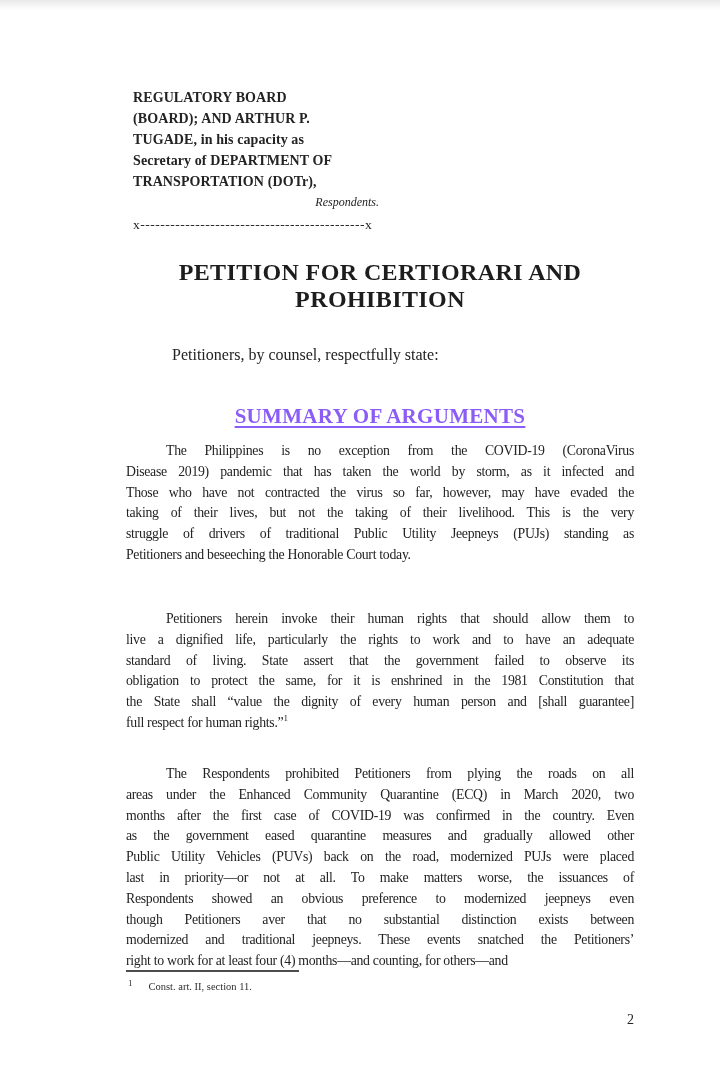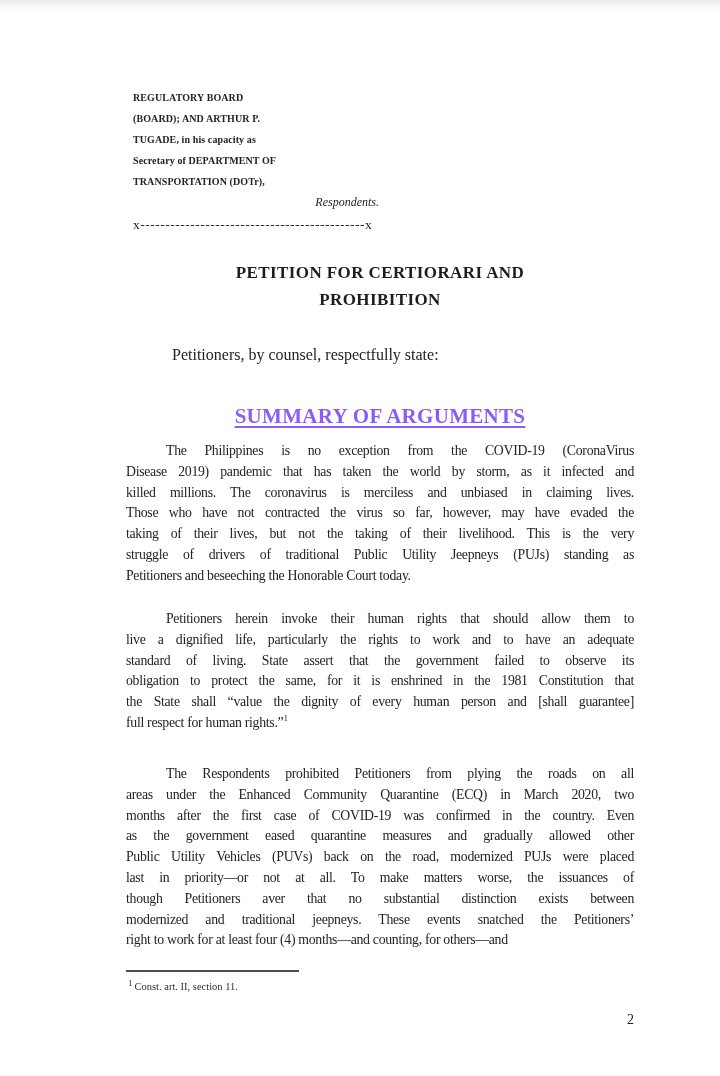--- a/index.html
+++ b/index.html
@@ -12,35 +12,35 @@
     color: #232323;
     overflow: hidden;
   }
   .top-shade {
     position: absolute; top: 0; left: 0; right: 0; height: 10px;
     background: linear-gradient(#e9e9e9, #ffffff);
   }
   
   .caption { position: absolute; left: 133px; top: 87px; width: 248px; }
   .caption-line {
-    font-weight: bold; font-size: 10px; line-height: 21px; letter-spacing: 0.1px;
+    font-weight: bold; font-size: 14px; line-height: 21px; letter-spacing: 0.1px;
     white-space: nowrap;
   }
   .respondents {
     font-style: italic; font-size: 12px; line-height: 21px;
     text-align: right; padding-right: 2px;
   }
   .case-separator {
     font-size: 13.5px; line-height: 17px; letter-spacing: 0.5px;
     white-space: nowrap; margin-top: 3px; overflow: hidden;
   }
   
   .doc-title {
     position: absolute; left: 126px; top: 259px; width: 508px;
-    text-align: center; font-weight: bold; font-size: 17px;
+    text-align: center; font-weight: bold; font-size: 24px;
     line-height: 27px; letter-spacing: 0.4px; color: #1d1d1d;
   }
   
   .opening { position: absolute; left: 172px; top: 346px; font-size: 16px; }
   
   .section-heading {
     position: absolute; left: 126px; top: 404px; width: 508px;
     text-align: center; font-weight: bold; font-size: 21px; letter-spacing: 0.3px;
     color: #8b5cf6;
   }
@@ -61,21 +61,21 @@
   }
   .body-line.first { text-indent: 40px; }
   .body-line.last { text-align-last: left; }
   sup { font-size: 9px; vertical-align: super; line-height: 0; }
   
   .footnote-rule {
     position: absolute; left: 126px; top: 970px; width: 173px; height: 2px;
     background: #4d4d4d;
   }
   .footnote { position: absolute; left: 128px; top: 981px; font-size: 10.5px; color: #2e2e2e; }
-  .footnote .fn-text { margin-left: 2px; }
+  .footnote .fn-text { margin-left: 16px; }
   
   .page-number { position: absolute; left: 627px; top: 1012px; font-size: 14px; }
 </style>
 </head>
 <body>
 
 <div class="page">
   <div class="top-shade"></div>
 
   <div class="caption">
@@ -97,21 +97,20 @@
 
   <div class="opening">Petitioners, by counsel, respectfully state:</div>
 
   <div class="section-heading">
     <span>SUMMARY OF ARGUMENTS</span>
   </div>
 
   <div class="paragraph para-1">
       <div class="body-line first">The Philippines is no exception from the COVID-19 (CoronaVirus</div>
       <div class="body-line">Disease 2019) pandemic that has taken the world by storm, as it infected and</div>
-      <div class="body-line">killed millions. The coronavirus is merciless and unbiased in claiming lives.</div>
       <div class="body-line">Those who have not contracted the virus so far, however, may have evaded the</div>
       <div class="body-line">taking of their lives, but not the taking of their livelihood. This is the very</div>
       <div class="body-line">struggle of drivers of traditional Public Utility Jeepneys (PUJs) standing as</div>
       <div class="body-line last">Petitioners and beseeching the Honorable Court today.</div>
     </div>
 
   <div class="paragraph para-2">
       <div class="body-line first">Petitioners herein invoke their human rights that should allow them to</div>
       <div class="body-line">live a dignified life, particularly the rights to work and to have an adequate</div>
       <div class="body-line">standard of living. State assert that the government failed to observe its</div>
@@ -120,20 +119,21 @@
       <div class="body-line last">full respect for human rights.”<sup>1</sup></div>
     </div>
 
   <div class="paragraph para-3">
       <div class="body-line first">The Respondents prohibited Petitioners from plying the roads on all</div>
       <div class="body-line">areas under the Enhanced Community Quarantine (ECQ) in March 2020, two</div>
       <div class="body-line">months after the first case of COVID-19 was confirmed in the country. Even</div>
       <div class="body-line">as the government eased quarantine measures and gradually allowed other</div>
       <div class="body-line">Public Utility Vehicles (PUVs) back on the road, modernized PUJs were placed</div>
       <div class="body-line">last in priority—or not at all. To make matters worse, the issuances of</div>
+      <div class="body-line">Respondents showed an obvious preference to modernized jeepneys even</div>
       <div class="body-line">though Petitioners aver that no substantial distinction exists between</div>
       <div class="body-line">modernized and traditional jeepneys. These events snatched the Petitioners’</div>
       <div class="body-line last">right to work for at least four (4) months—and counting, for others—and</div>
     </div>
 
   <div class="footnote-rule"></div>
 
   <div class="footnote">
     <sup>1</sup><span class="fn-text">Const. art. II, section 11.</span>
   </div>

